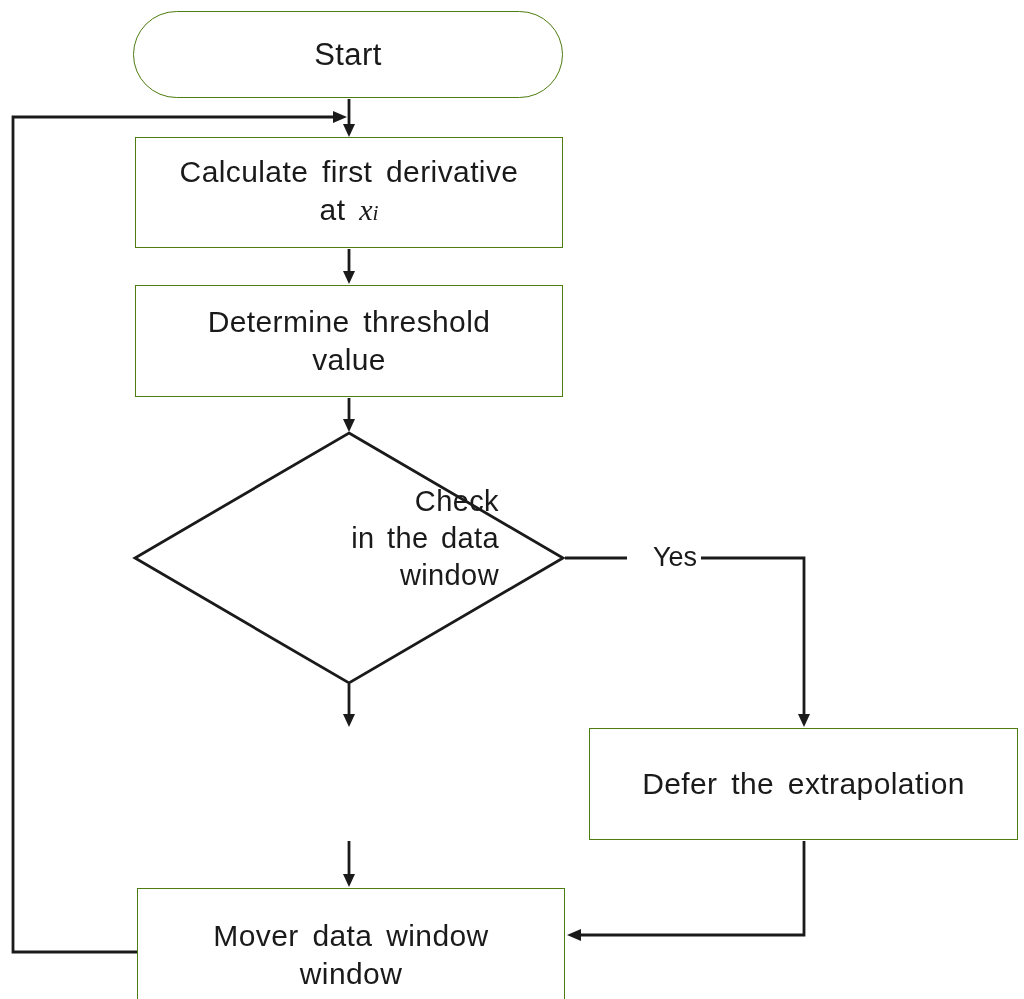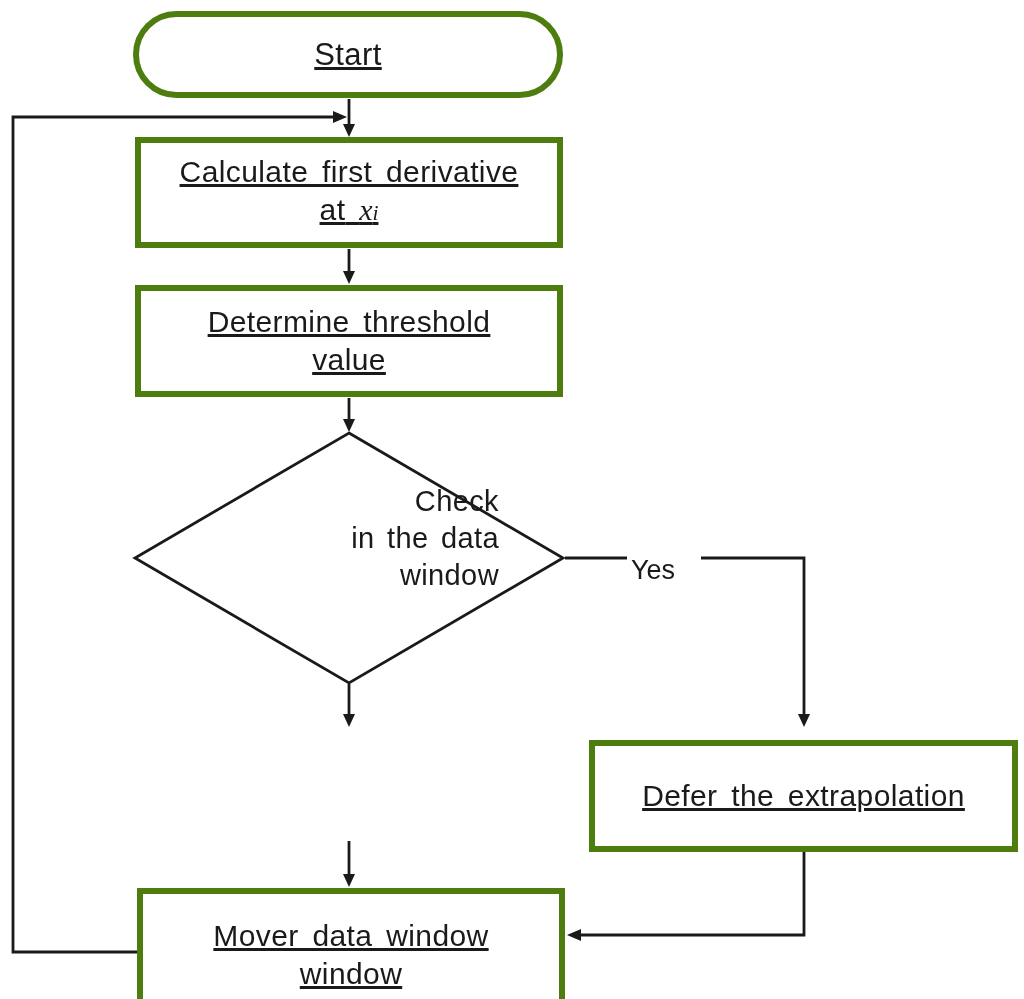--- a/index.html
+++ b/index.html
@@ -19,63 +19,61 @@
   .edges-svg {
     position: absolute;
     left: 0;
     top: 0;
     z-index: 0;
   }
   .node {
     position: absolute;
     box-sizing: border-box;
     background: #ffffff;
-    border: 6px solid #4d7c0f;
+    border: 1px solid #4d7c0f;
     display: flex;
     flex-direction: column;
     align-items: center;
     justify-content: center;
     text-align: center;
     font-size: 30px;
     line-height: 38px;
     letter-spacing: 0.4px;
     word-spacing: 5px;
     z-index: 1;
-    text-decoration: underline;
   }
   .node-start {
     left: 133px; top: 11px; width: 430px; height: 87px;
     border-radius: 44px;
     font-size: 31px;
   }
   .node-calc      { left: 135px; top: 137px; width: 428px; height: 111px; }
   .node-threshold { left: 135px; top: 285px; width: 428px; height: 112px; }
   .node-run       { left: 135px; top: 728px; width: 428px; height: 112px; }
-  .node-defer     { left: 589px; top: 728px; width: 429px; height: 112px; margin-top: 12px; }
+  .node-defer     { left: 589px; top: 728px; width: 429px; height: 112px; }
   .node-move      { left: 137px; top: 888px; width: 428px; height: 133px; }
   .diamond-label {
     position: absolute;
     left: 199px; top: 483px; width: 300px;
     text-align: right;
     font-size: 29px;
     line-height: 37px;
     letter-spacing: 0.4px;
     word-spacing: 4px;
     z-index: 1;
     background: transparent;
   }
   .edge-label {
     position: absolute;
     left: 631px; top: 541px; width: 66px;
-    text-align: left;
+    text-align: right;
     font-size: 27px;
     line-height: 32px;
     z-index: 1;
     background: #ffffff;
-    margin-top: 13px;
   }
   .math-var {
     font-family: "Liberation Serif", serif;
     font-style: italic;
     letter-spacing: 0;
   }
   .math-sub {
     font-family: "Liberation Serif", serif;
     font-style: italic;
     font-size: 0.72em;

